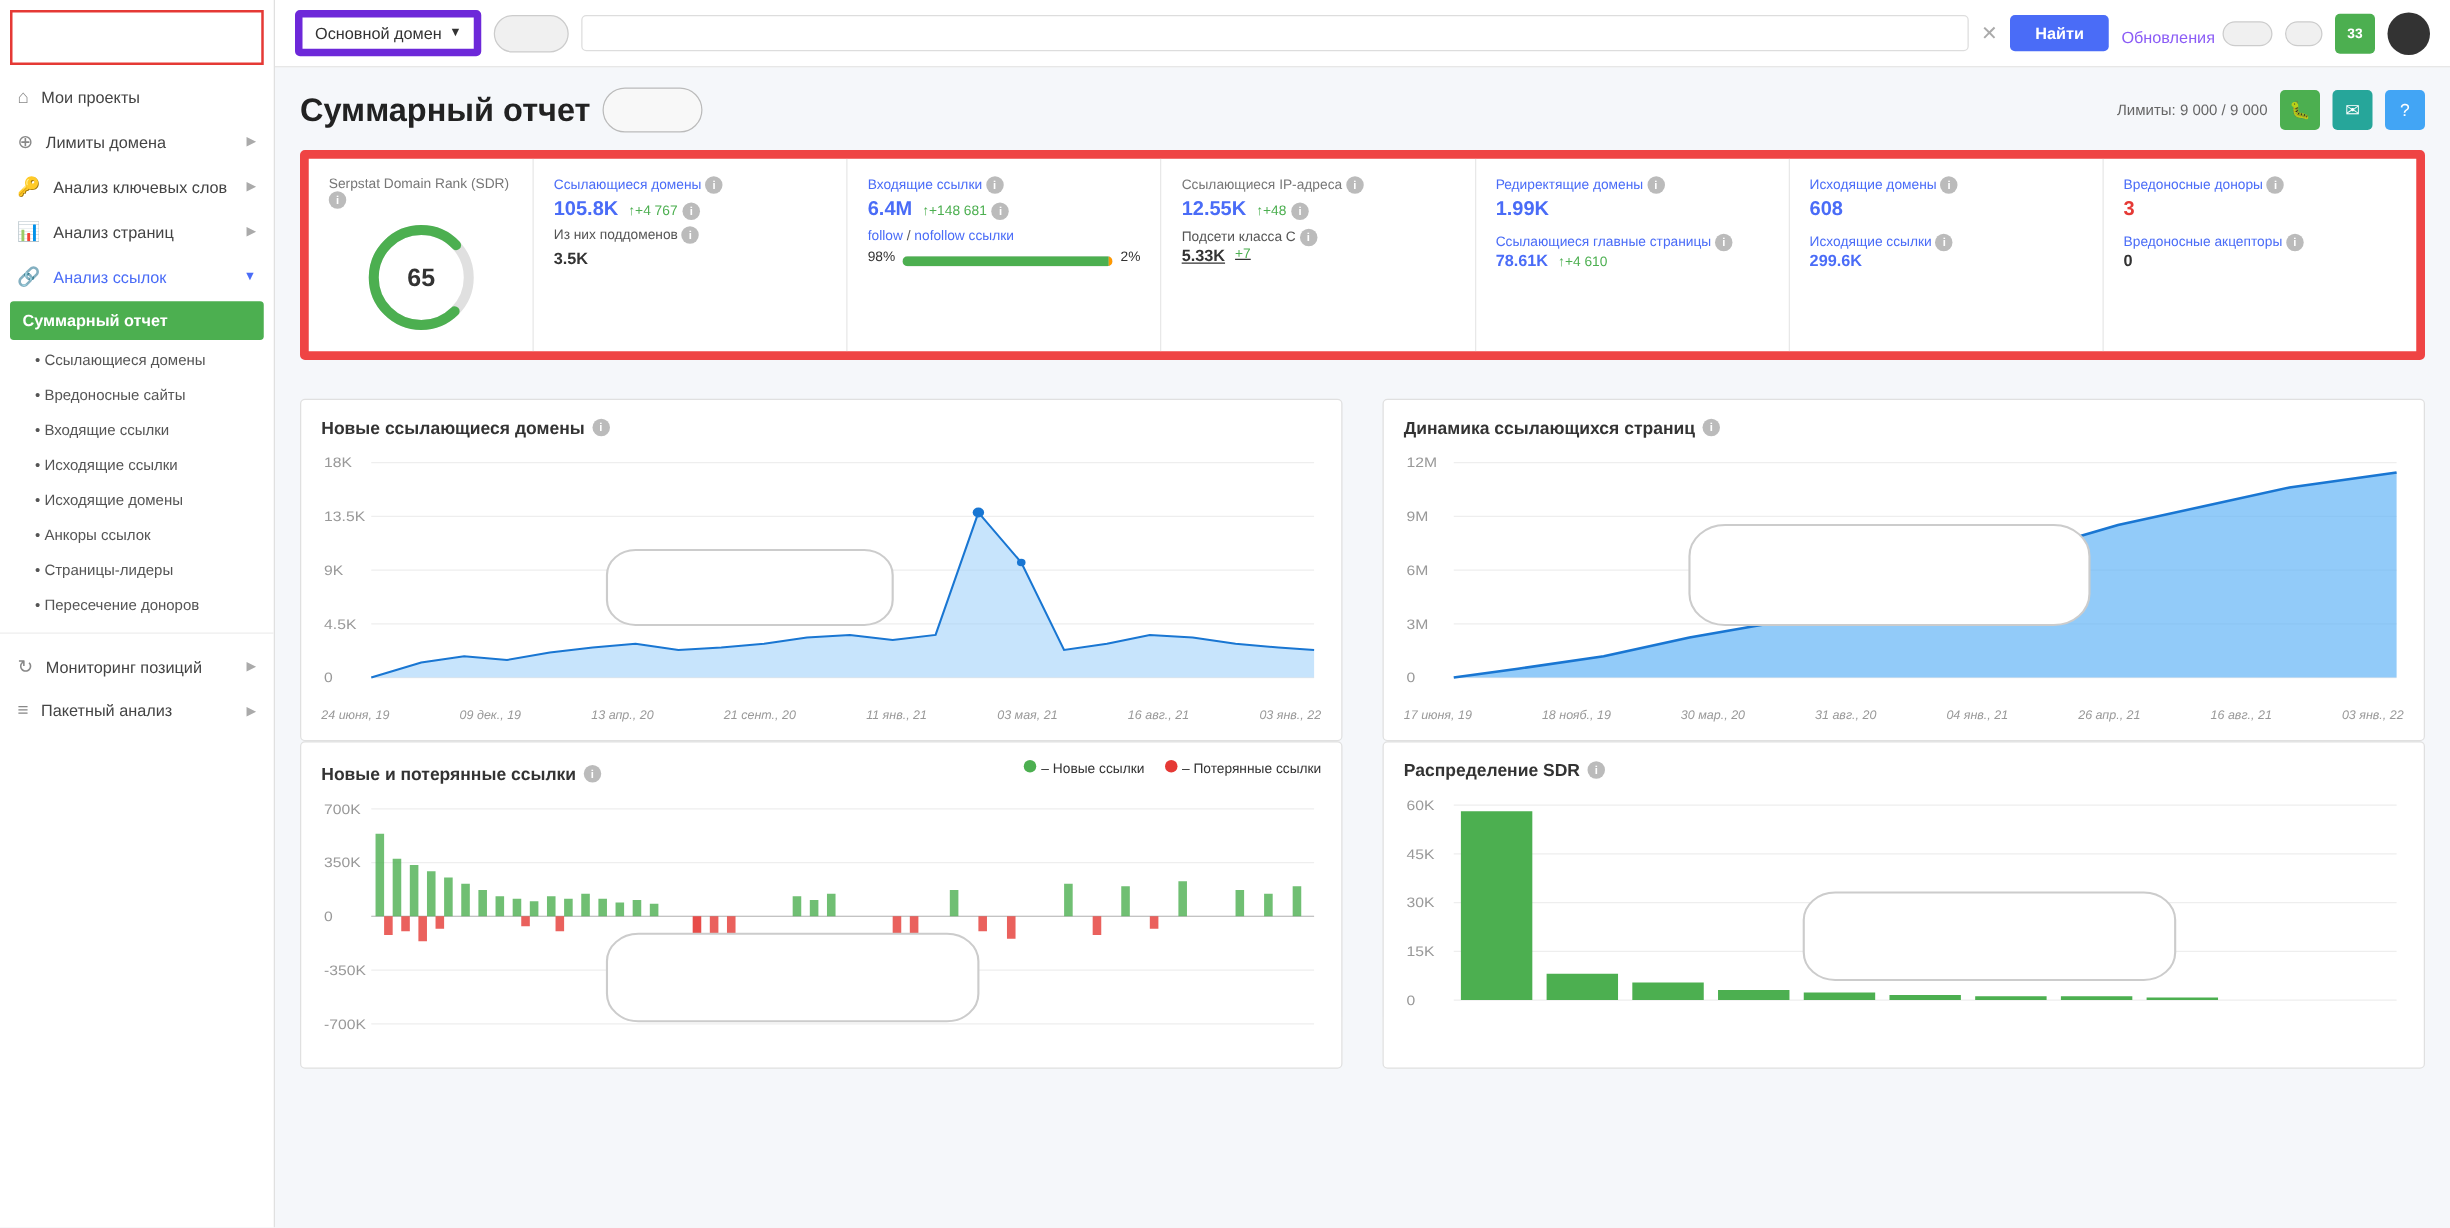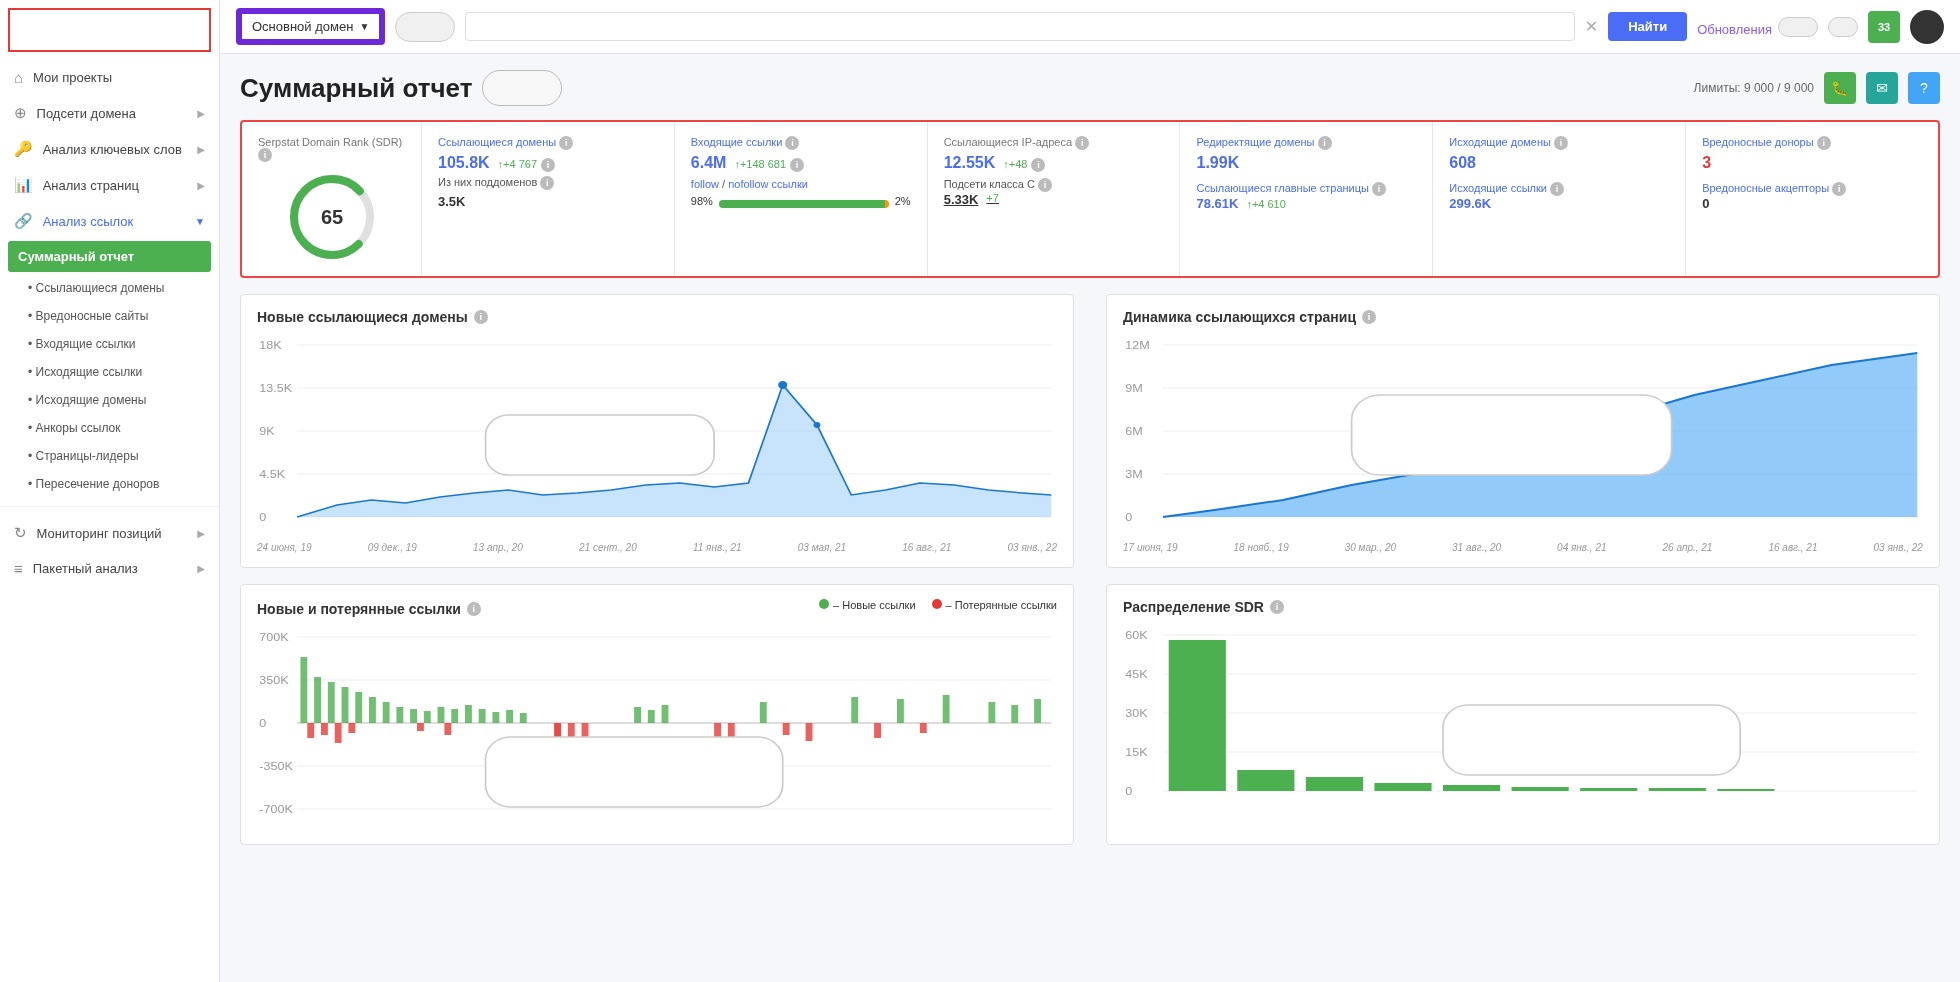--- a/index.html
+++ b/index.html
@@ -197,23 +197,23 @@
       font-size: 14px;
     }
     .btn-green { background: #4caf50; color: #fff; }
     .btn-teal { background: #26a69a; color: #fff; }
     .btn-blue-light { background: #42a5f5; color: #fff; }
 
     
     .stats-row {
       display: flex;
       background: #fff;
-      border: 2px solid #ef4444;
+      border: 7px solid #ef4444;
       border-radius: 4px;
-      margin-bottom: 16px;
+      margin-bottom: 31px;
       overflow: hidden;
     }
     .stat-block {
       flex: 1;
       padding: 14px 16px;
       border-right: 1px solid #e8e8e8;
     }
     .stat-block:last-child { border-right: none; }
     .stat-label { font-size: 11px; color: #777; margin-bottom: 4px; }
     .stat-value { font-size: 16px; font-weight: bold; color: #222; }
@@ -224,21 +224,21 @@
     .stat-sub-link { color: #4a6cf7; font-size: 11px; }
     .progress-bar-container { margin-top: 6px; height: 8px; background: #e0e0e0; border-radius: 4px; overflow: hidden; display: flex; }
     .progress-bar-fill { height: 100%; }
     .progress-green { background: #4caf50; }
     .progress-orange { background: #ff9800; }
 
     
     .charts-row {
       display: flex;
       gap: 32px;
-      margin-bottom: 16px;
+      margin-bottom: 0;
     }
     .chart-card {
       flex: 1;
       background: #fff;
       border: 1px solid #e0e0e0;
       border-radius: 4px;
       padding: 14px 16px;
     }
     .chart-title {
       font-size: 14px;
@@ -278,21 +278,21 @@
 <div class="sidebar">
   <div class="sidebar-logo with-border"></div>
 
   <div class="sidebar-nav-item">
     <span class="nav-icon">⌂</span>
     <span>Мои проекты</span>
   </div>
 
   <div class="sidebar-nav-item">
     <span class="nav-icon">⊕</span>
-    <span>Подсети домена</span>
+    <span>Лимиты домена</span>
     <span class="arrow">▶</span>
   </div>
 
   <div class="sidebar-nav-item">
     <span class="nav-icon">🔑</span>
     <span>Анализ ключевых слов</span>
     <span class="arrow">▶</span>
   </div>
 
   <div class="sidebar-nav-item">

